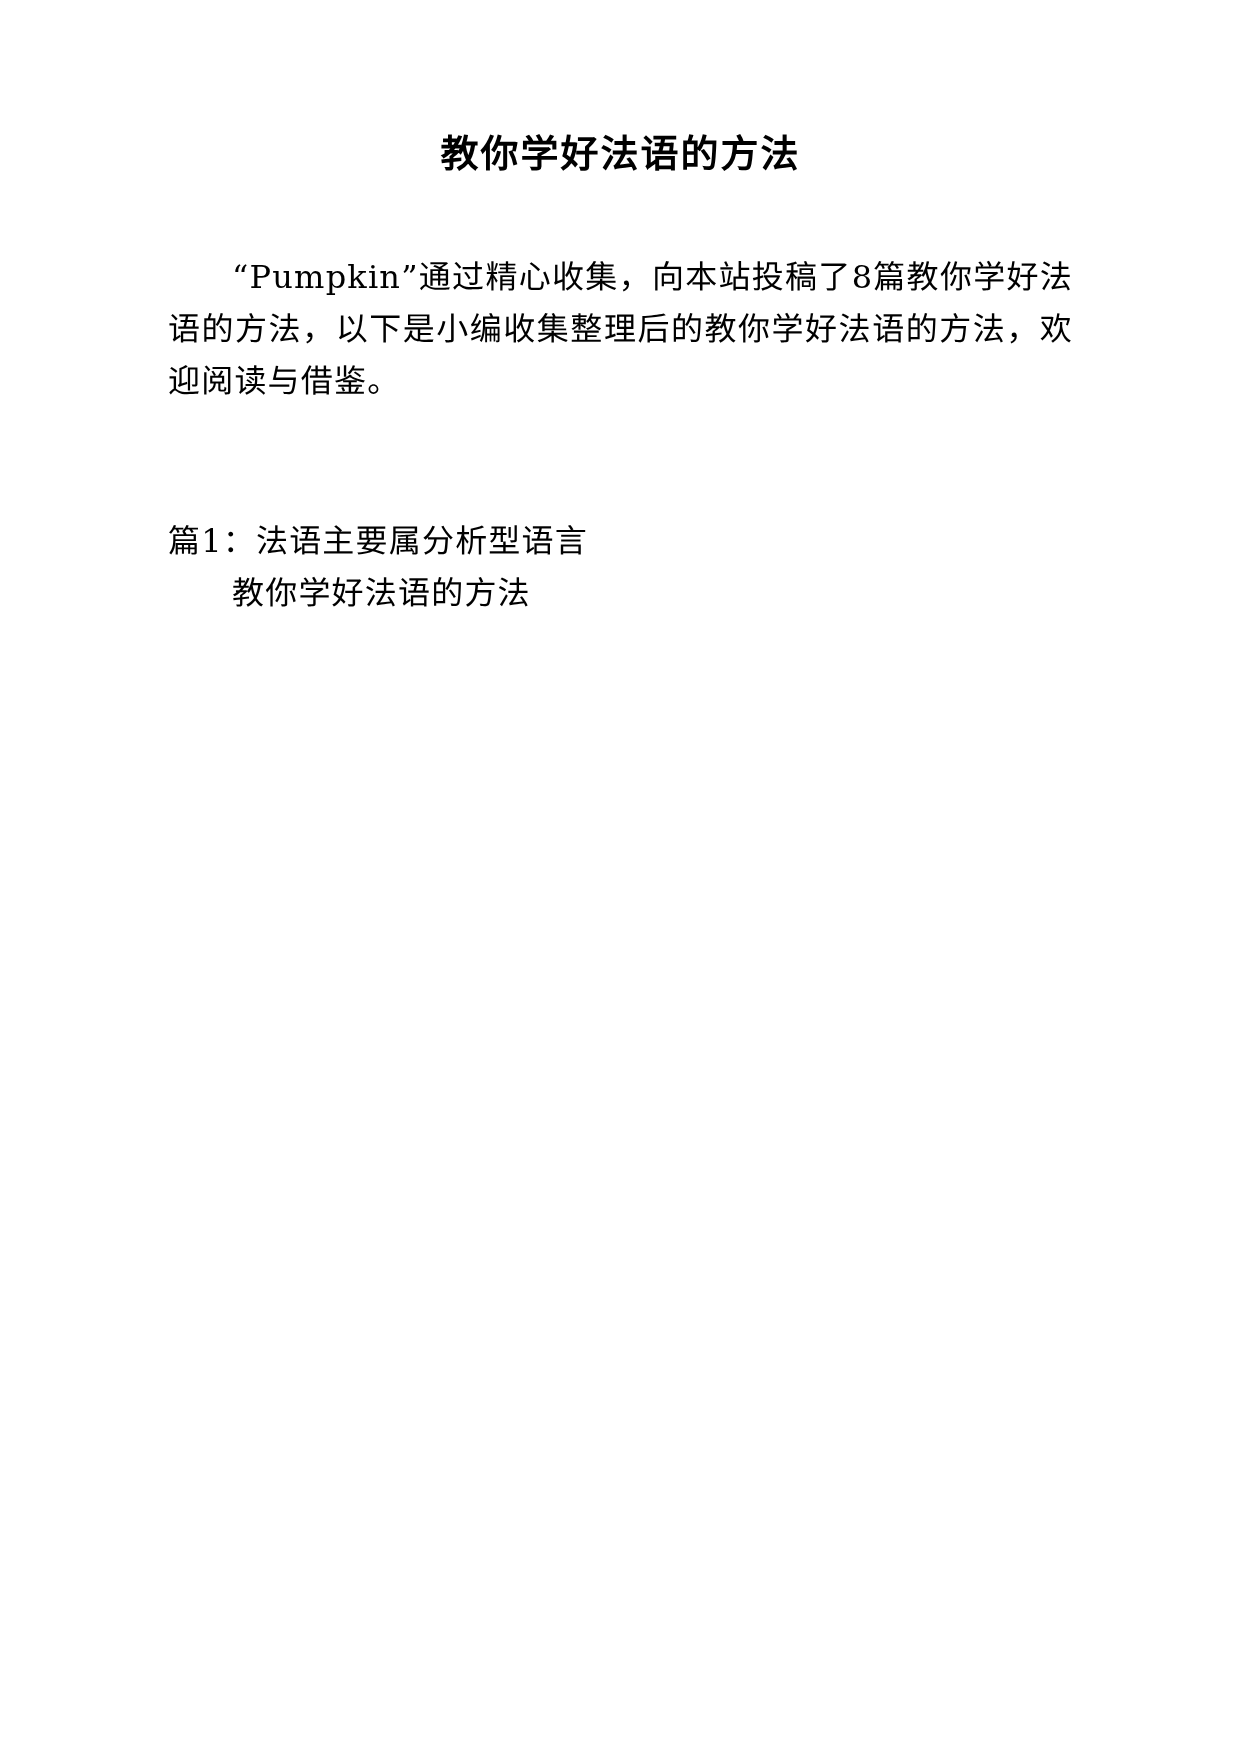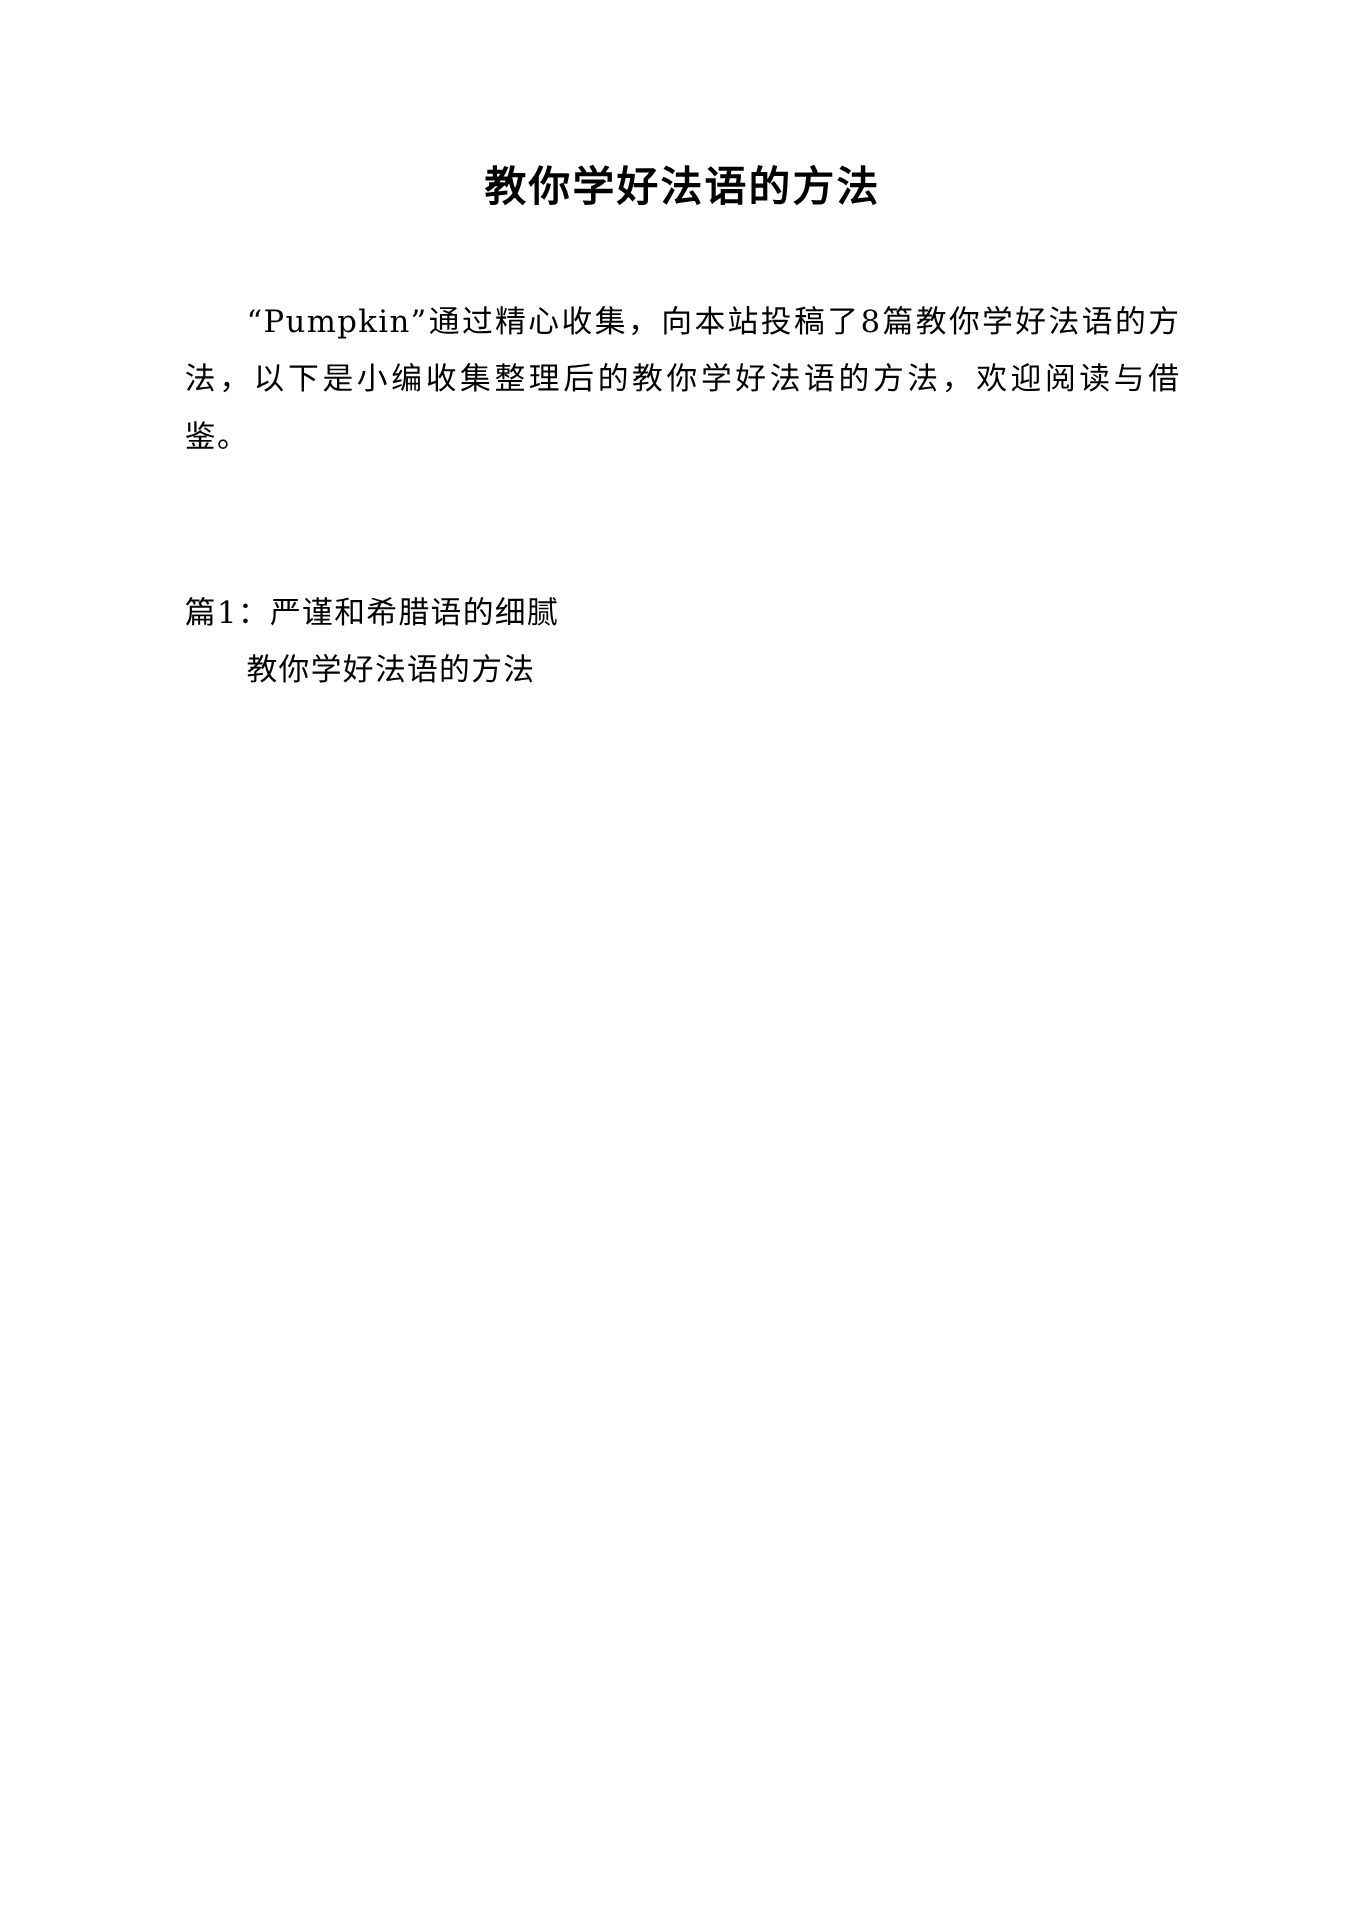--- a/index.html
+++ b/index.html
@@ -12,38 +12,38 @@
     height: 1754px;
     font-family: "DejaVu Serif", "Liberation Serif", serif;
     color: #000000;
     -webkit-font-smoothing: antialiased;
   }
   .page {
     position: relative;
     width: 1241px;
     height: 1754px;
     box-sizing: border-box;
-    padding: 16px 168px;
+    padding: 0 168px;
   }
   .doc-title {
     margin: 0;
     padding-top: 130px;
     text-align: center;
     font-family: "DejaVu Sans", "Liberation Sans", sans-serif;
     font-weight: 700;
     font-size: 38px;
     letter-spacing: 2px;
     line-height: 1.3;
   }
   .intro {
     margin-top: 72px;
   }
   .para {
     margin: 0;
-    font-size: 28px;
+    font-size: 32px;
     line-height: 52px;
     text-align: justify;
     text-justify: inter-ideograph;
     letter-spacing: 1.2px;
   }
   .para.indent {
     text-indent: 2em;
   }
   .section-start {
     margin-top: 108px;
@@ -57,17 +57,17 @@
 
 <div class="page">
 
   <h1 class="doc-title">教你学好法语的方法</h1>
 
   <div class="intro">
     <p class="para indent">“Pumpkin”通过精心收集，向本站投稿了8篇教你学好法语的方法，以下是小编收集整理后的教你学好法语的方法，欢迎阅读与借鉴。</p>
   </div>
 
   <div class="body-block section-start">
-    <p class="para">篇1：严谨和希腊语的细腻</p>
+    <p class="para">篇1：法语主要属分析型语言</p>
     <p class="para indent">教你学好法语的方法</p>
   </div>
 
 </div>
 
 </body></html>

